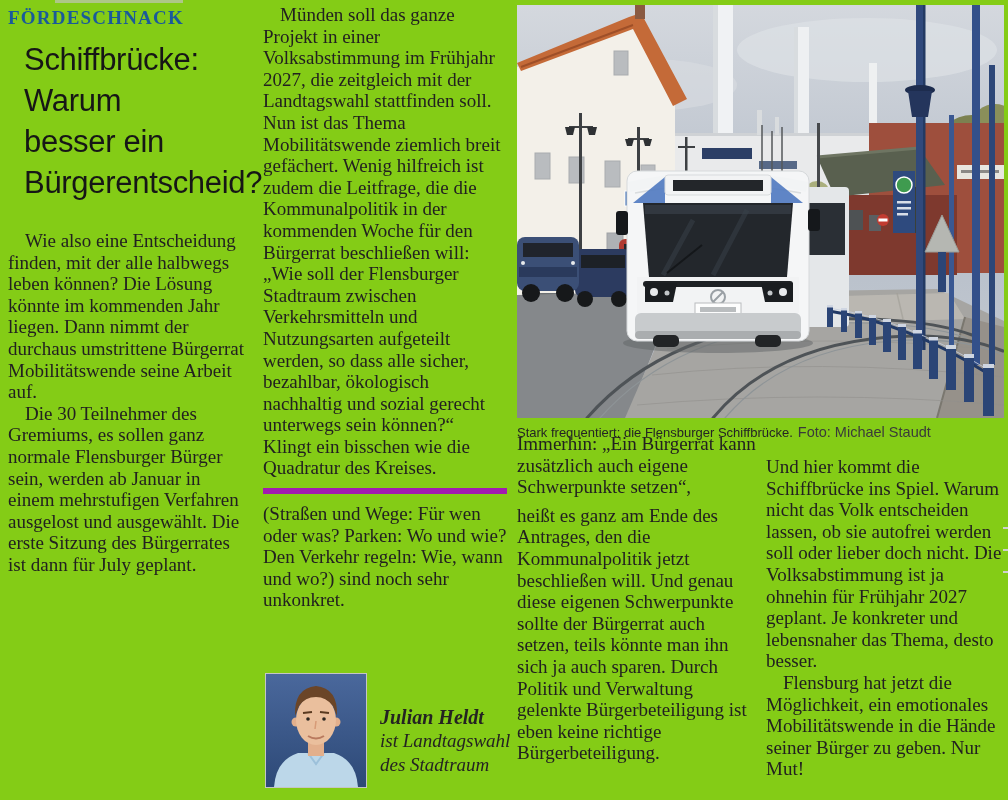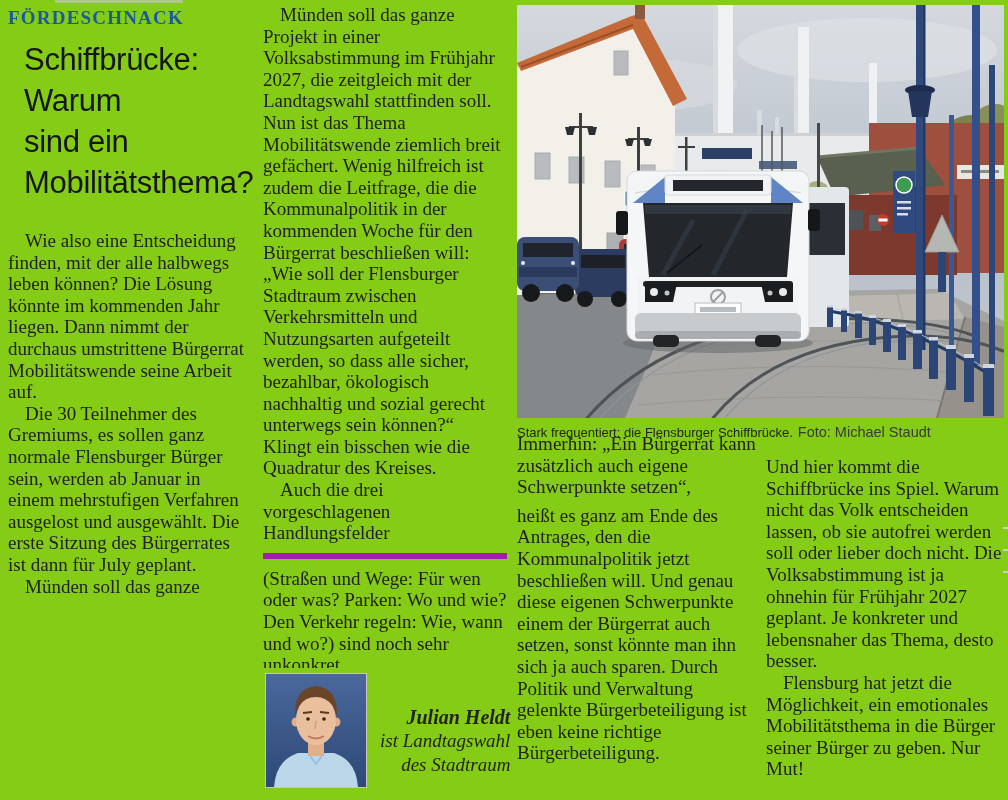--- a/index.html
+++ b/index.html
@@ -22,53 +22,51 @@
   .note{border-top:6px solid #a21caf;margin-top:9px;padding-top:9px;}
   .photo{position:absolute;left:517px;top:5px;width:487px;height:413px;margin:0;}
   .photo svg{display:block;}
   .caption{position:absolute;left:517px;top:423px;width:490px;
            font-family:"Liberation Sans","DejaVu Sans",sans-serif;color:#242424;}
   .cap-main{font-size:13px;}
   .cap-credit{font-size:14.5px;color:#3a3a3a;margin-left:5px;}
   .col3{left:517px;top:433px;width:242px;height:340px;}
   .col3 p.after-quote{margin-top:7px;}
   .col4{left:766px;top:456px;width:240px;height:344px;}
-  .authorbox{position:absolute;left:266px;top:674px;display:flex;text-align:right;}
+  .authorbox{position:absolute;left:266px;top:674px;display:flex;}
   .portrait{width:100px;height:113px;outline:1px solid #c5c5c5;}
   .author-text{margin-left:14px;padding-top:31px;font-style:italic;font-size:19px;line-height:24px;color:#242322;}
   .author-name{font-weight:bold;font-size:20px;}
 </style>
 </head>
 <body>
 
 <div class="page">
 
   <div class="crop-sliver"></div>
   <div class="edge-dash" style="left:1003px;top:527px;"></div>
   <div class="edge-dash" style="left:1003px;top:549px;"></div>
   <div class="edge-dash" style="left:1003px;top:571px;"></div>
 
   <div class="kicker">FÖRDESCHNACK</div>
 
   <h1 class="headline">
     <span>Schiffbrücke:</span>
     <span>Warum</span>
-    <span>sind ein</span>
-    <span>Mobilitätsthema?</span>
+    <span>besser ein</span>
+    <span>Bürgerentscheid?</span>
   </h1>
 
   <div class="col col1">
     <p class="indent">Wie also eine Entscheidung finden, mit der alle halbwegs leben können? Die Lösung könnte im kommenden Jahr liegen. Dann nimmt der durchaus umstrittene Bürgerrat Mobilitätswende seine Arbeit auf.</p>
     <p class="indent">Die 30 Teilnehmer des Gremiums, es sollen ganz normale Flensburger Bürger sein, werden ab Januar in einem mehrstufigen Verfahren ausgelost und ausgewählt. Die erste Sitzung des Bürgerrates ist dann für July geplant.</p>
-    <p class="indent">Münden soll das ganze</p>
   </div>
 
   <div class="col col2">
     <p class="indent">Münden soll das ganze Projekt in einer Volksabstimmung im Frühjahr 2027, die zeitgleich mit der Landtagswahl stattfinden soll. Nun ist das Thema Mobilitätswende ziemlich breit gefächert. Wenig hilfreich ist zudem die Leitfrage, die die Kommunalpolitik in der kommenden Woche für den Bürgerrat beschließen will: „Wie soll der Flensburger Stadtraum zwischen Verkehrsmitteln und Nutzungsarten aufgeteilt werden, so dass alle sicher, bezahlbar, ökologisch nachhaltig und sozial gerecht unterwegs sein können?“ Klingt ein bisschen wie die Quadratur des Kreises.</p>
-    <p class="indent">Auch die drei vorgeschlagenen Handlungsfelder</p>
     <div class="note">
       <p>(Straßen und Wege: Für wen oder was? Parken: Wo und wie? Den Verkehr regeln: Wie, wann und wo?) sind noch sehr unkonkret.</p>
     </div>
   </div>
 
   <div class="authorbox">
     <svg class="portrait" viewBox="0 0 100 113" aria-hidden="true">
       <defs>
         <linearGradient id="pbg" x1="0" y1="0" x2="0" y2="1">
           <stop offset="0" stop-color="#4a689c"></stop>
@@ -320,21 +318,21 @@
       </g>
     </svg>
   </figure>
 
   <div class="caption">
     <span class="cap-main">Stark frequentiert: die Flensburger Schiffbrücke.</span><span class="cap-credit">Foto: Michael Staudt</span>
   </div>
 
   <div class="col col3">
     <p>Immerhin: „Ein Bürgerrat kann zusätzlich auch eigene Schwerpunkte setzen“,</p>
-    <p class="after-quote">heißt es ganz am Ende des Antrages, den die Kommunalpolitik jetzt beschließen will. Und genau diese eigenen Schwerpunkte einem der Bürgerrat auch setzen, sonst könnte man ihn sich ja auch sparen. Durch Politik und Verwaltung gelenkte Bürgerbeteiligung ist eben keine richtige Bürgerbeteiligung.</p>
+    <p class="after-quote">heißt es ganz am Ende des Antrages, den die Kommunalpolitik jetzt beschließen will. Und genau diese eigenen Schwerpunkte sollte der Bürgerrat auch setzen, teils könnte man ihn sich ja auch sparen. Durch Politik und Verwaltung gelenkte Bürgerbeteiligung ist eben keine richtige Bürgerbeteiligung.</p>
   </div>
 
   <div class="col col4">
     <p>Und hier kommt die Schiffbrücke ins Spiel. Warum nicht das Volk entscheiden lassen, ob sie autofrei werden soll oder lieber doch nicht. Die Volksabstimmung ist ja ohnehin für Frühjahr 2027 geplant. Je konkreter und lebensnaher das Thema, desto besser.</p>
-    <p class="indent">Flensburg hat jetzt die Möglichkeit, ein emotionales Mobilitätsthema in die Bürger seiner Bürger zu geben. Nur Mut!</p>
+    <p class="indent">Flensburg hat jetzt die Möglichkeit, ein emotionales Mobilitätswende in die Hände seiner Bürger zu geben. Nur Mut!</p>
   </div>
 
 </div>
 
 </body></html>

